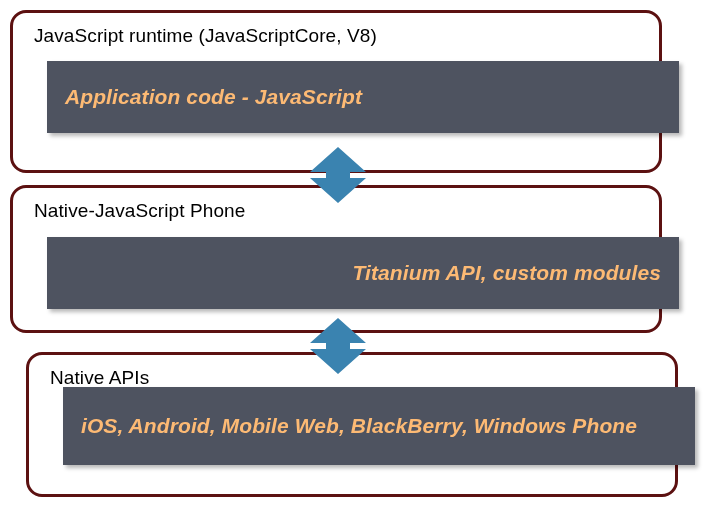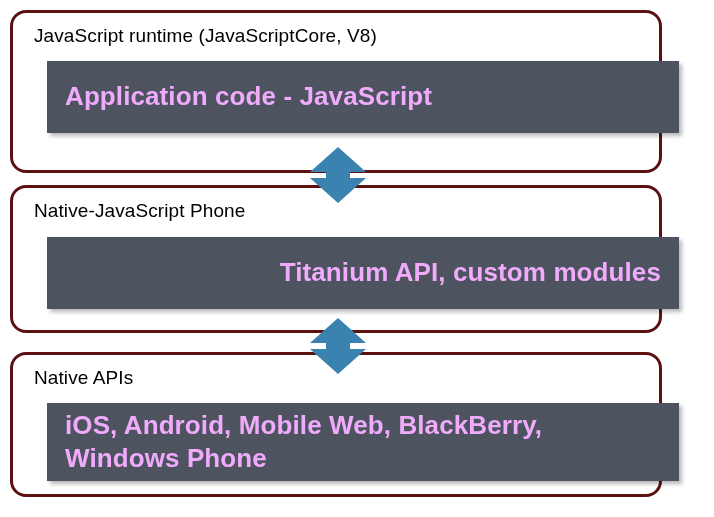--- a/index.html
+++ b/index.html
@@ -26,21 +26,21 @@
     position: absolute;
     left: 10px;
     width: 652px;
     box-sizing: border-box;
     background: #ffffff;
     border: 3px solid #5c1111;
     border-radius: 16px;
   }
   #panel-0 { top: 10px;  height: 163px; }
   #panel-1 { top: 185px; height: 148px; }
-  #panel-2 { top: 352px; height: 145px; }
+  #panel-2 { top: 352px; height: 145px; margin-left: 16px; }
 
   .panel-title {
     position: absolute;
     left: 21px;
     top: 12px;
     font-size: 19px;
     font-weight: 400;
     color: #000000;
     letter-spacing: 0.1px;
     white-space: nowrap;
@@ -53,28 +53,29 @@
     width: 632px;
     box-sizing: border-box;
     background: #4e5360;
     box-shadow: 3px 3px 4px rgba(0,0,0,0.28);
     padding: 0 18px;
     display: flex;
     align-items: center;
   }
   #inner-0 { top: 48px;  height: 72px; }
   #inner-1 { top: 49px;  height: 72px; justify-content: flex-end; }
-  #inner-2 { top: 48px;  height: 78px; }
+  #inner-2 { top: 32px;  height: 78px; }
 
   .inner-text {
-    font-size: 26px;
+    font-size: 21px;
     font-weight: bold;
-    color: #f0abfc;
+    color: #fdba74;
     line-height: 1.28;
     letter-spacing: 0.1px;
+    font-style: italic;
   }
 
   
   .arrow {
     position: absolute;
     left: 309px;
     width: 58px;
     height: 58px;
     z-index: 5;
   }

